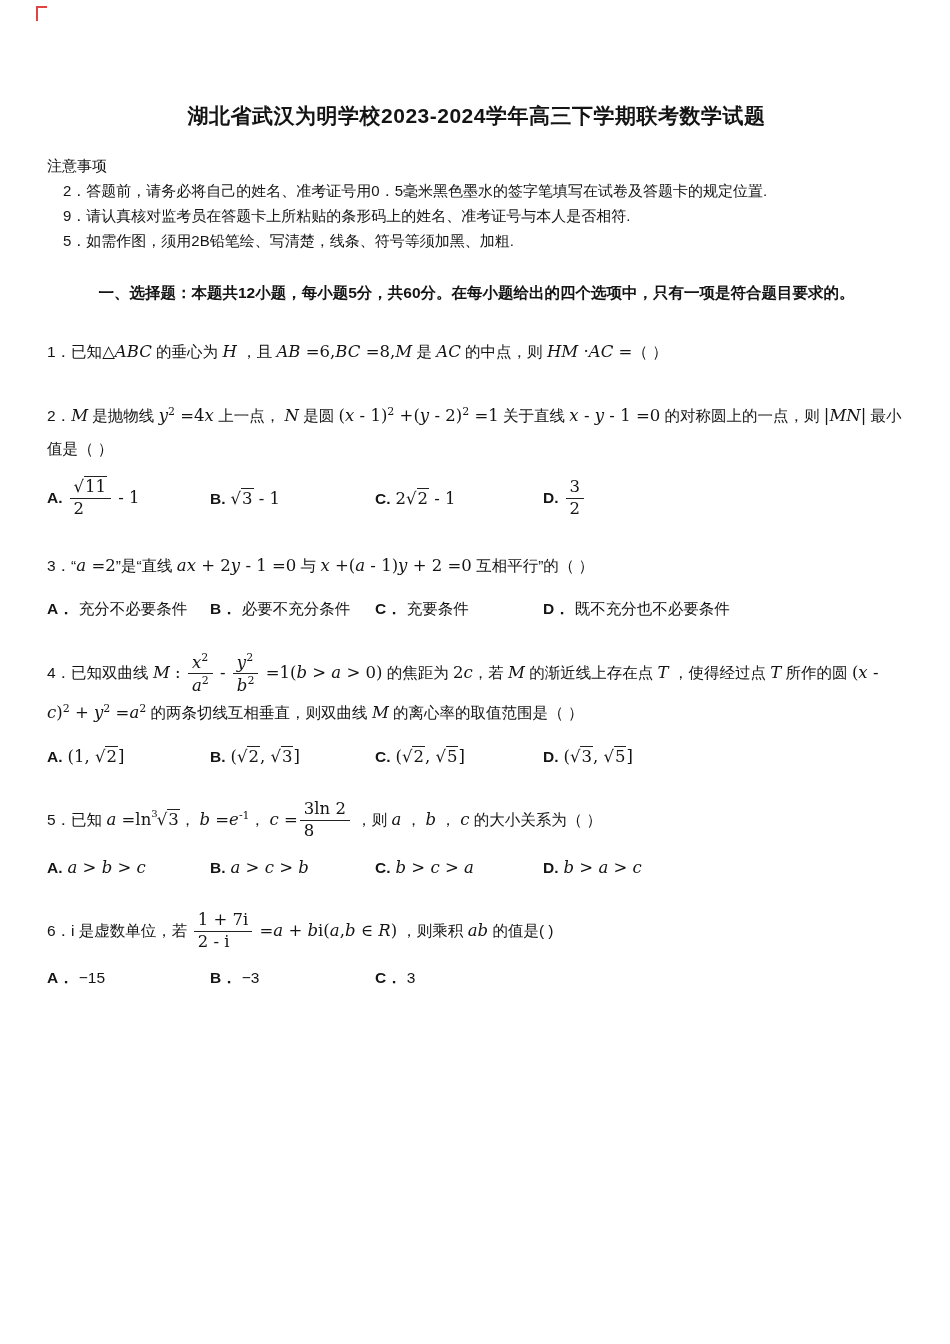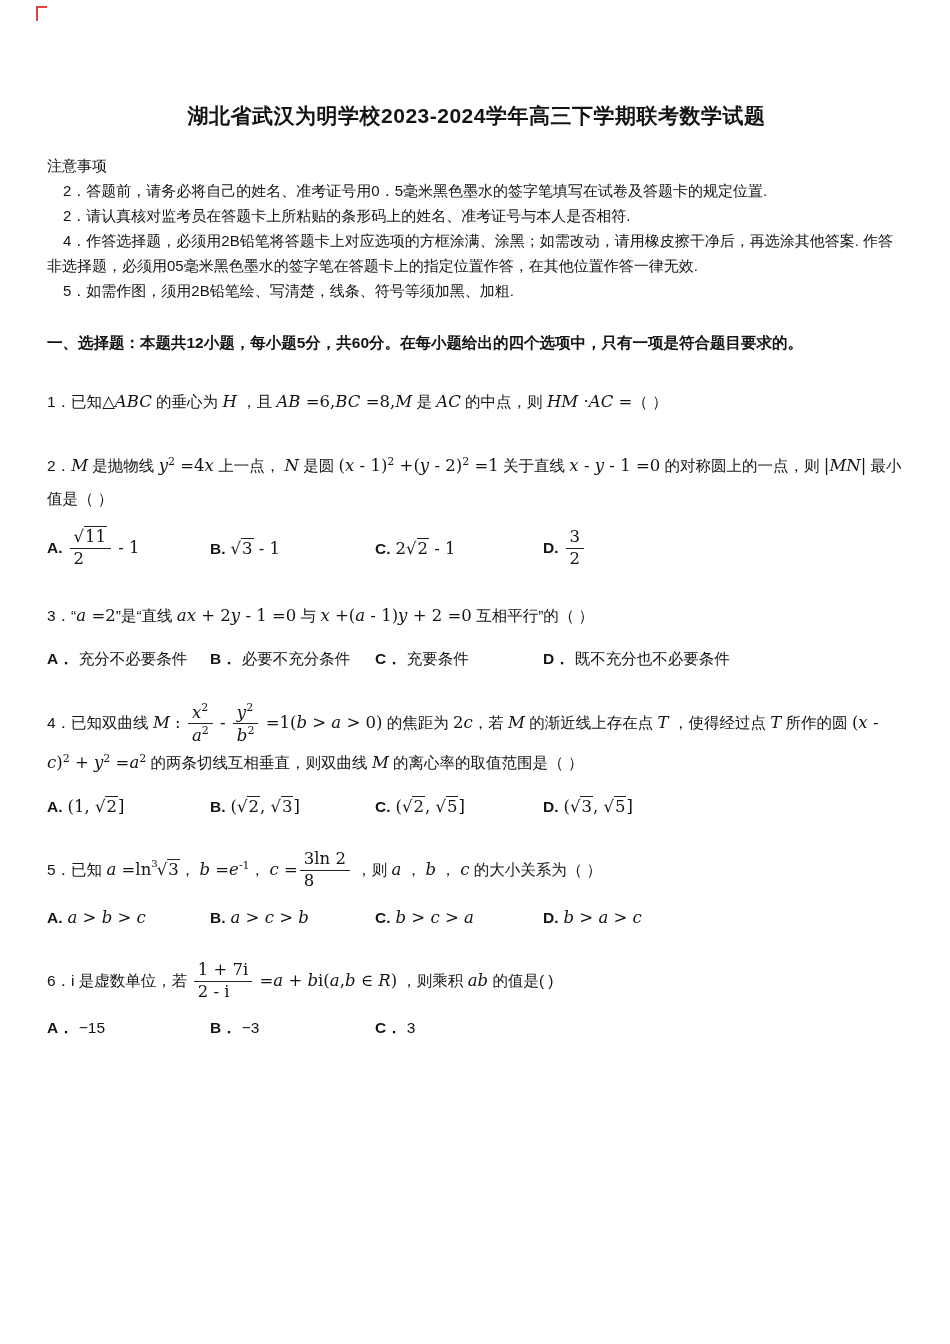--- a/index.html
+++ b/index.html
@@ -7,21 +7,21 @@
     width:950px;height:1344px;background:#ffffff;color:#141414;
     font-family:"Liberation Sans","DejaVu Sans",sans-serif;
     position:relative;overflow:hidden;
   }
   .corner-mark{position:absolute;left:36px;top:6px;width:9px;height:13px;
     border-left:2px solid #e04545;border-top:2px solid #e04545;}
   .page{padding:102px 44px 0 47px;}
   .title{font-size:21px;font-weight:700;text-align:center;margin:0 0 24px 0;letter-spacing:.5px;}
   .notice-header{font-size:15px;line-height:24px;}
   .notice{font-size:15px;line-height:25px;text-indent:16px;}
-  .section-header{font-size:15.5px;font-weight:700;margin-top:28px;line-height:24px;}
+  .section-header{font-size:15.5px;font-weight:700;margin-top:28px;line-height:24px;text-align:center;}
   .question{margin-top:30px;}
   .stem{font-size:15.5px;line-height:2.05;}
   .options{display:grid;grid-template-columns:163px 165px 168px 1fr;margin-top:14px;align-items:center;}
   .opt{font-size:15.5px;line-height:1.6;}
   .opt-label{font-weight:700;margin-right:5px;}
   
   .m{font-family:"DejaVu Serif","Liberation Serif",serif;font-size:16.5px;}
   .m i{font-style:italic;}
   sup{font-size:11px;}
   .frac{display:inline-block;vertical-align:middle;line-height:1.15;padding:0 2px;}
@@ -35,22 +35,21 @@
 <body>
 
 <div class="corner-mark"></div>
 
 <div class="page">
 
   <h1 class="title">湖北省武汉为明学校2023-2024学年高三下学期联考数学试题</h1>
 
   <div class="notice-header">注意事项</div>
   <div class="notice">2．答题前，请务必将自己的姓名、准考证号用0．5毫米黑色墨水的签字笔填写在试卷及答题卡的规定位置.</div>
-  <div class="notice">2．请认真核对监考员在答题卡上所粘贴的条形码上的姓名、准考证号与本人是否相符.</div>
-  <div class="notice">4．作答选择题，必须用2B铅笔将答题卡上对应选项的方框涂满、涂黑；如需改动，请用橡皮擦干净后，再选涂其他答案. 作答非选择题，必须用05毫米黑色墨水的签字笔在答题卡上的指定位置作答，在其他位置作答一律无效.</div>
+  <div class="notice">9．请认真核对监考员在答题卡上所粘贴的条形码上的姓名、准考证号与本人是否相符.</div>
   <div class="notice">5．如需作图，须用2B铅笔绘、写清楚，线条、符号等须加黑、加粗.</div>
 
   <div class="section-header">一、选择题：本题共12小题，每小题5分，共60分。在每小题给出的四个选项中，只有一项是符合题目要求的。</div>
 
   <section class="question">
     <div class="stem">1．已知<span class="m">△<i>ABC</i></span> 的垂心为 <span class="m"><i>H</i></span> ，且 <span class="m"><i>AB</i> =6,<i>BC</i> =8,<i>M</i></span> 是 <span class="m"><i>AC</i></span> 的中点，则 <span class="m"><i>HM</i> ·<i>AC</i> =</span>（ ）</div>
   </section>
 
   <section class="question">
     <div class="stem">2．<span class="m"><i>M</i></span> 是抛物线 <span class="m"><i>y</i><sup>2</sup> =4<i>x</i></span> 上一点， <span class="m"><i>N</i></span> 是圆 <span class="m">(<i>x</i> - 1)<sup>2</sup> +(<i>y</i> - 2)<sup>2</sup> =1</span> 关于直线 <span class="m"><i>x</i> - <i>y</i> - 1 =0</span> 的对称圆上的一点，则 <span class="m">|<i>MN</i>|</span> 最小值是（ ）</div>

